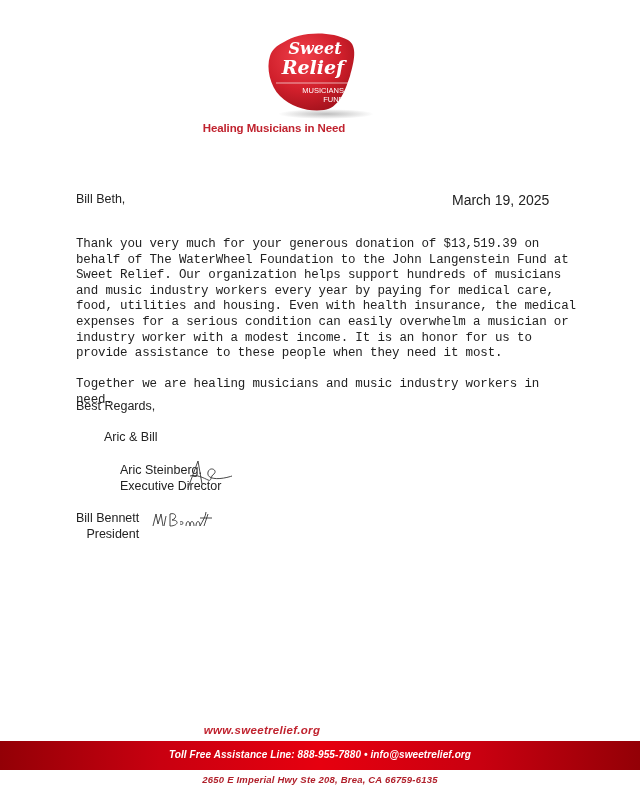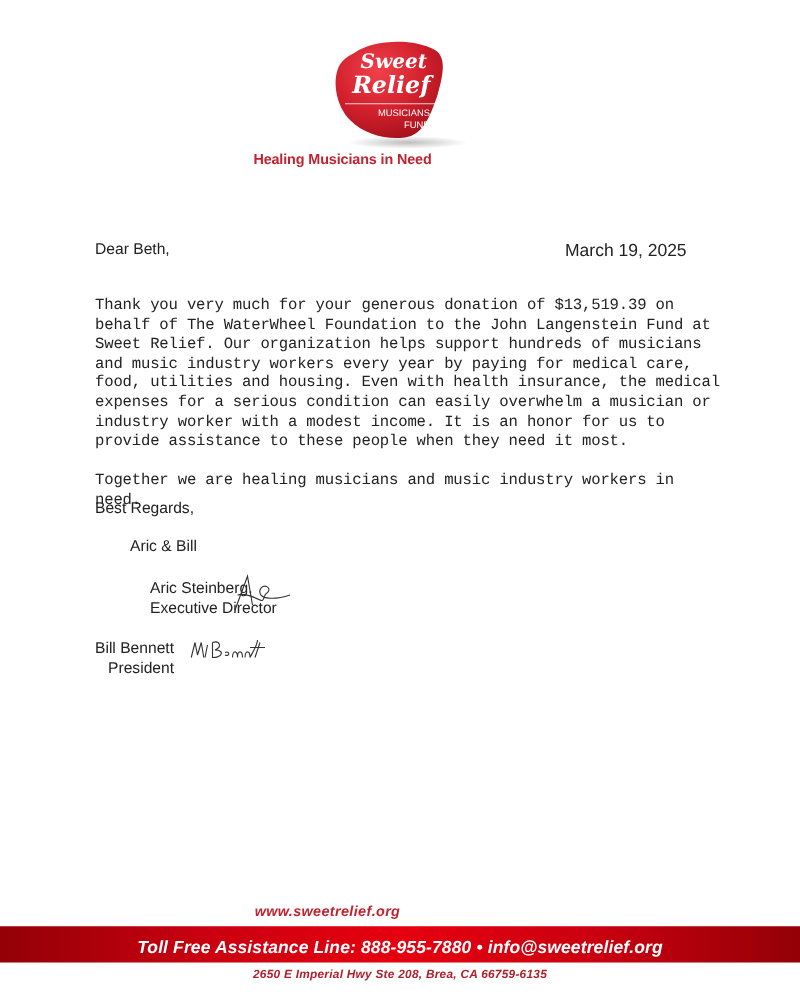--- a/index.html
+++ b/index.html
@@ -17,21 +17,21 @@
   .signers { position: absolute; left: 76px; top: 430px; font-size: 12.5px; margin-left: 28px; }
   .sig-block { position: absolute; left: 76px; font-size: 12.5px; line-height: 16px; }
   .sig1 { top: 462px; margin-left: 44px; }
   .sig2 { top: 510px; text-align: right; }
   .sig-img { position: absolute; }
   .website { position: absolute; left: 0; width: 524px; top: 724px; text-align: center;
              font-size: 11.5px; font-weight: bold; font-style: italic; color: #c0232f; letter-spacing: 0.3px; }
   .band { position: absolute; left: 0; top: 741px; width: 640px; height: 29px;
           background: linear-gradient(90deg, #930006 0%, #c90010 25%, #e6000f 50%, #c90010 75%, #930006 100%); }
   .band-text { position: absolute; left: 0; width: 640px; top: 8px; text-align: center; color: #ffffff;
-               font-size: 14px; font-weight: bold; font-style: italic; letter-spacing: 0.1px; }
+               font-size: 10px; font-weight: bold; font-style: italic; letter-spacing: 0.1px; }
   .address { position: absolute; left: 0; width: 640px; top: 774px; text-align: center;
              font-size: 9.5px; font-weight: bold; font-style: italic; color: #b0202b; letter-spacing: 0.2px; }
 </style>
 </head>
 <body>
 
 <div class="logo">
   <svg width="124" height="92" viewBox="0 0 124 92">
     <defs>
       <radialGradient id="pickGrad" cx="40%" cy="30%" r="75%">
@@ -48,21 +48,21 @@
     <path d="M26 14 C40 4, 72 2, 90 12 C100 18, 96 34, 92 48 C86 66, 80 80, 66 82 C52 84, 34 80, 22 68 C12 58, 8 40, 12 28 C14 22, 18 18, 26 14 Z" fill="url(#pickGrad)"></path>
     <line x1="18" y1="55" x2="92" y2="55" stroke="#ffffff" stroke-width="0.8" opacity="0.8"></line>
     <text x="57" y="26" text-anchor="middle" fill="#ffffff" font-family="'DejaVu Serif', serif" font-style="italic" font-weight="bold" font-size="16">Sweet</text>
     <text x="55" y="46" text-anchor="middle" fill="#ffffff" font-family="'DejaVu Serif', serif" font-style="italic" font-weight="bold" font-size="19">Relief</text>
     <text x="86" y="65" text-anchor="end" fill="#ffffff" font-family="'Liberation Sans', sans-serif" font-size="7.5">MUSICIANS</text>
     <text x="86" y="74" text-anchor="end" fill="#ffffff" font-family="'Liberation Sans', sans-serif" font-size="7.5">FUND</text>
   </svg>
 </div>
 <div class="tagline">Healing Musicians in Need</div>
 
-<div class="salutation">Dear Beth,</div>
+<div class="salutation">Bill Beth,</div>
 <div class="date">March 19, 2025</div>
 
 <div class="body-text">
   <p>Thank you very much for your generous donation of $13,519.39 on behalf of The WaterWheel Foundation to the John Langenstein Fund at Sweet Relief. Our organization helps support hundreds of musicians and music industry workers every year by paying for medical care, food, utilities and housing. Even with health insurance, the medical expenses for a serious condition can easily overwhelm a musician or industry worker with a modest income. It is an honor for us to provide assistance to these people when they need it most.</p>
   <p>Together we are healing musicians and music industry workers in need.</p>
 </div>
 
 <div class="closing">Best Regards,</div>
 <div class="signers">Aric &amp; Bill</div>
 

